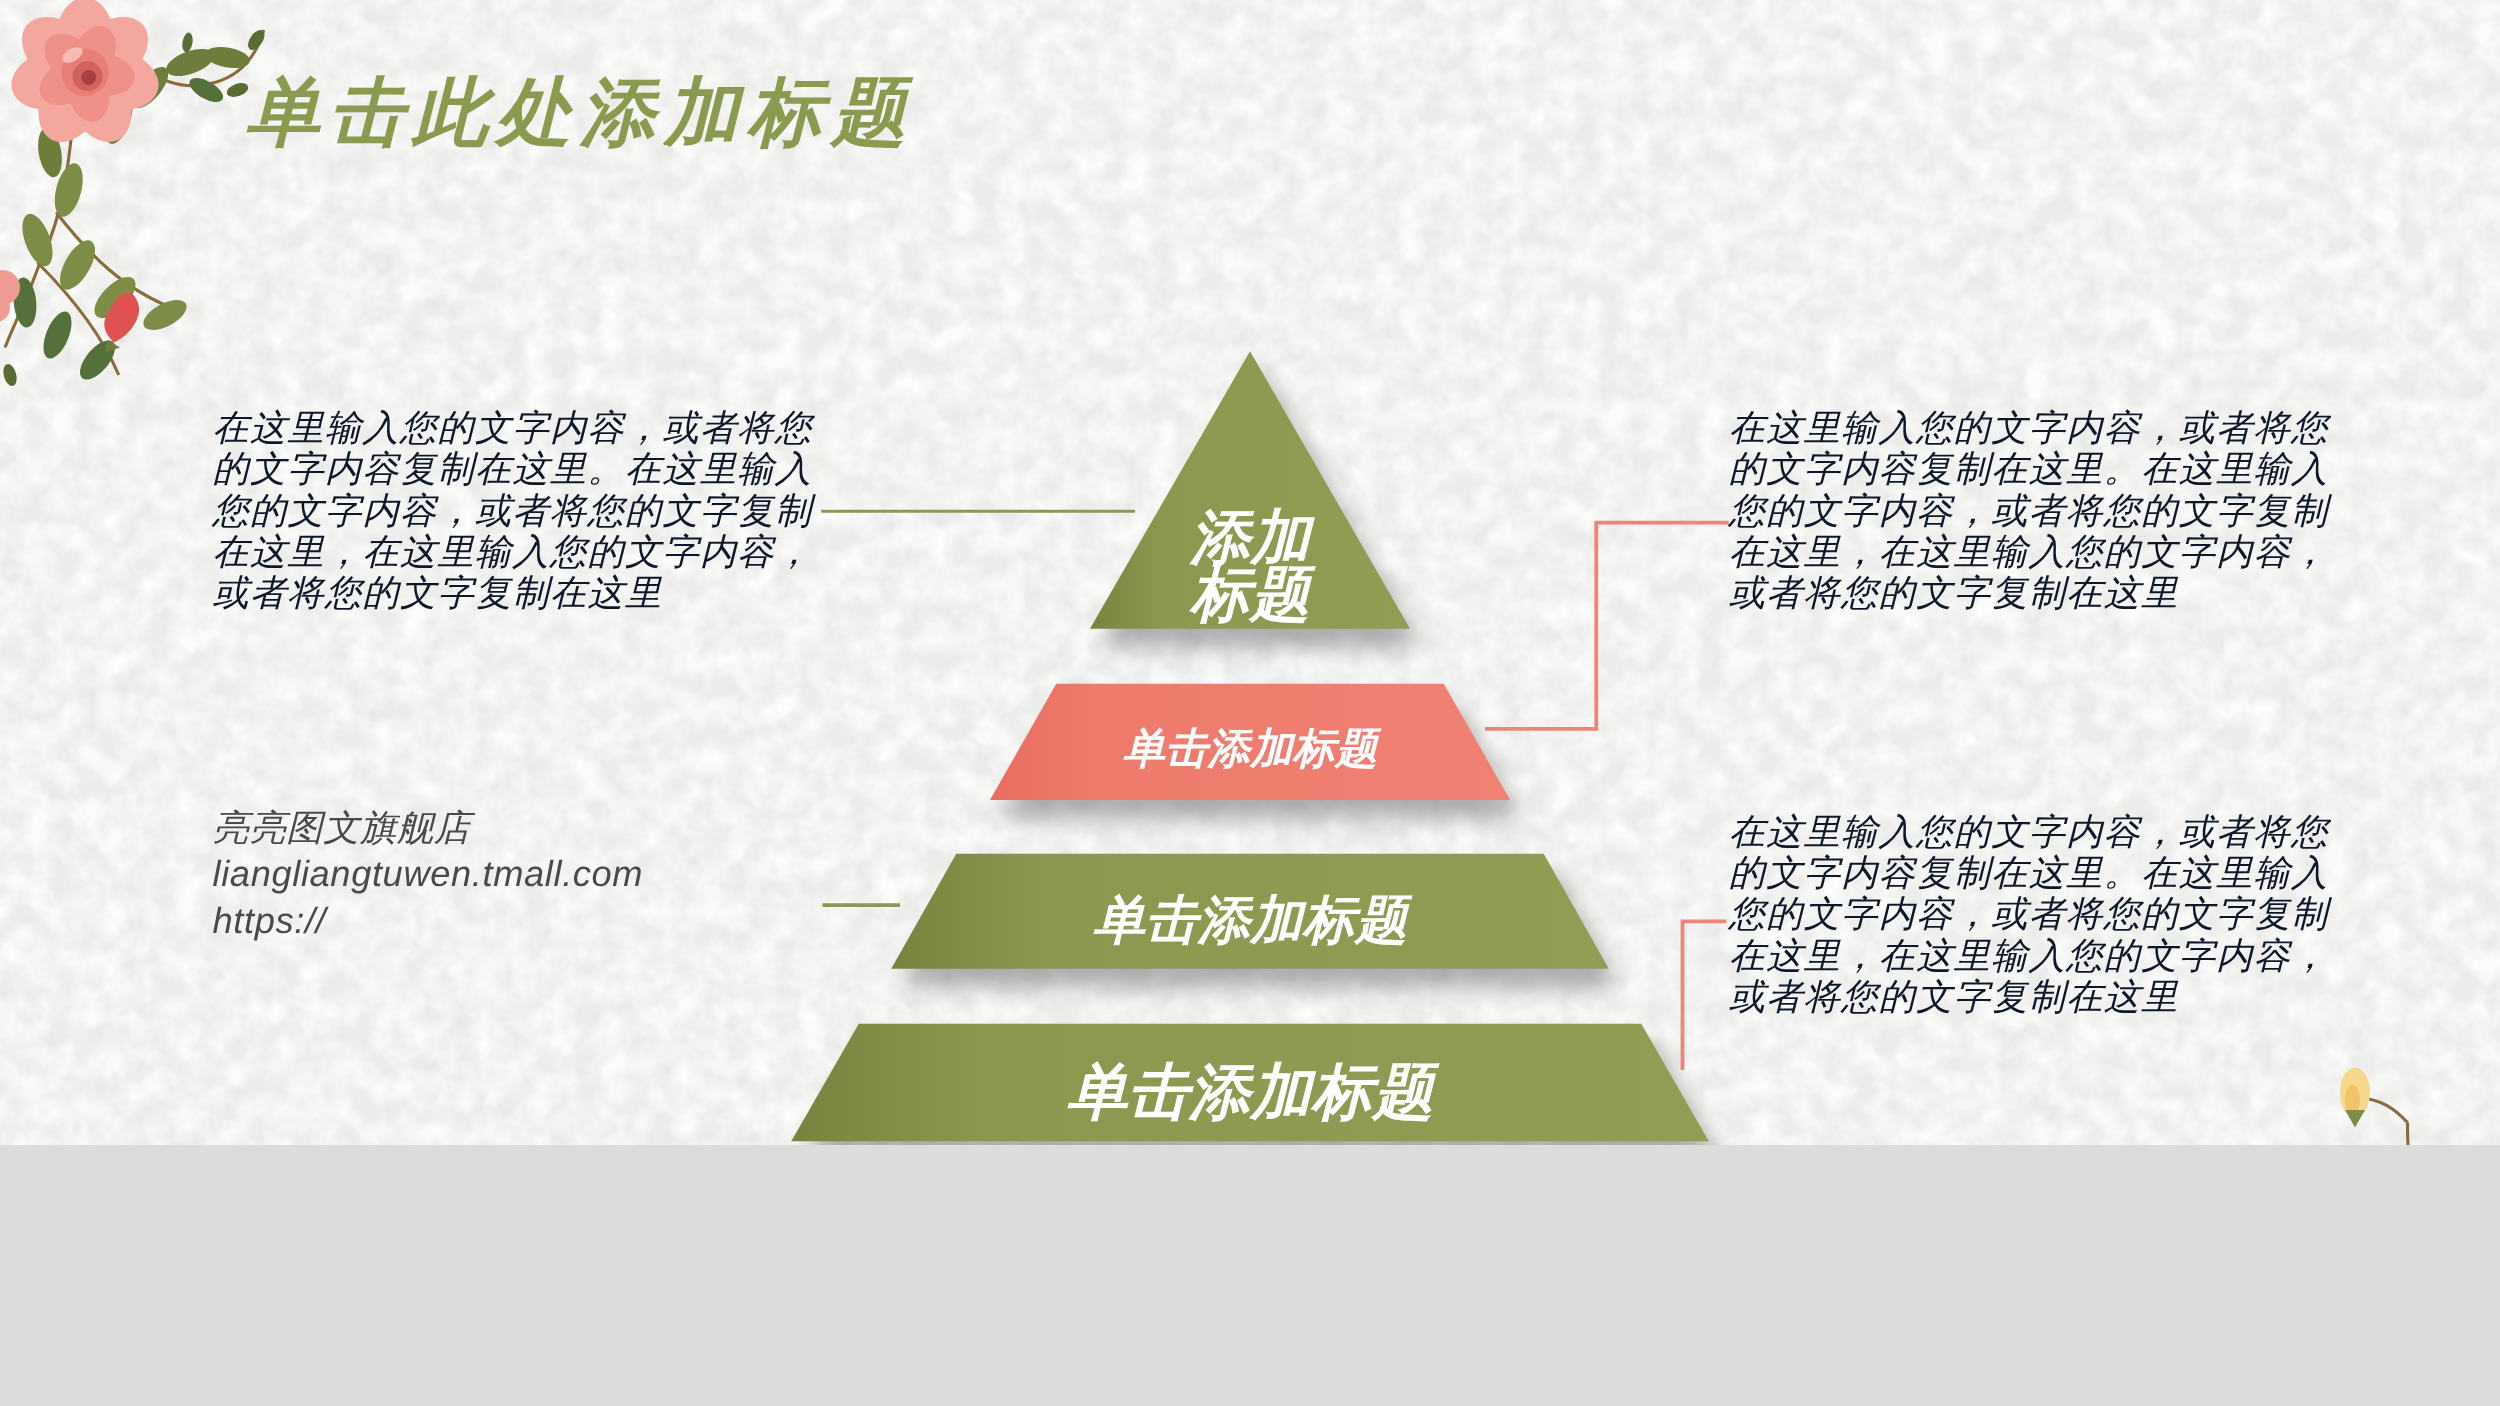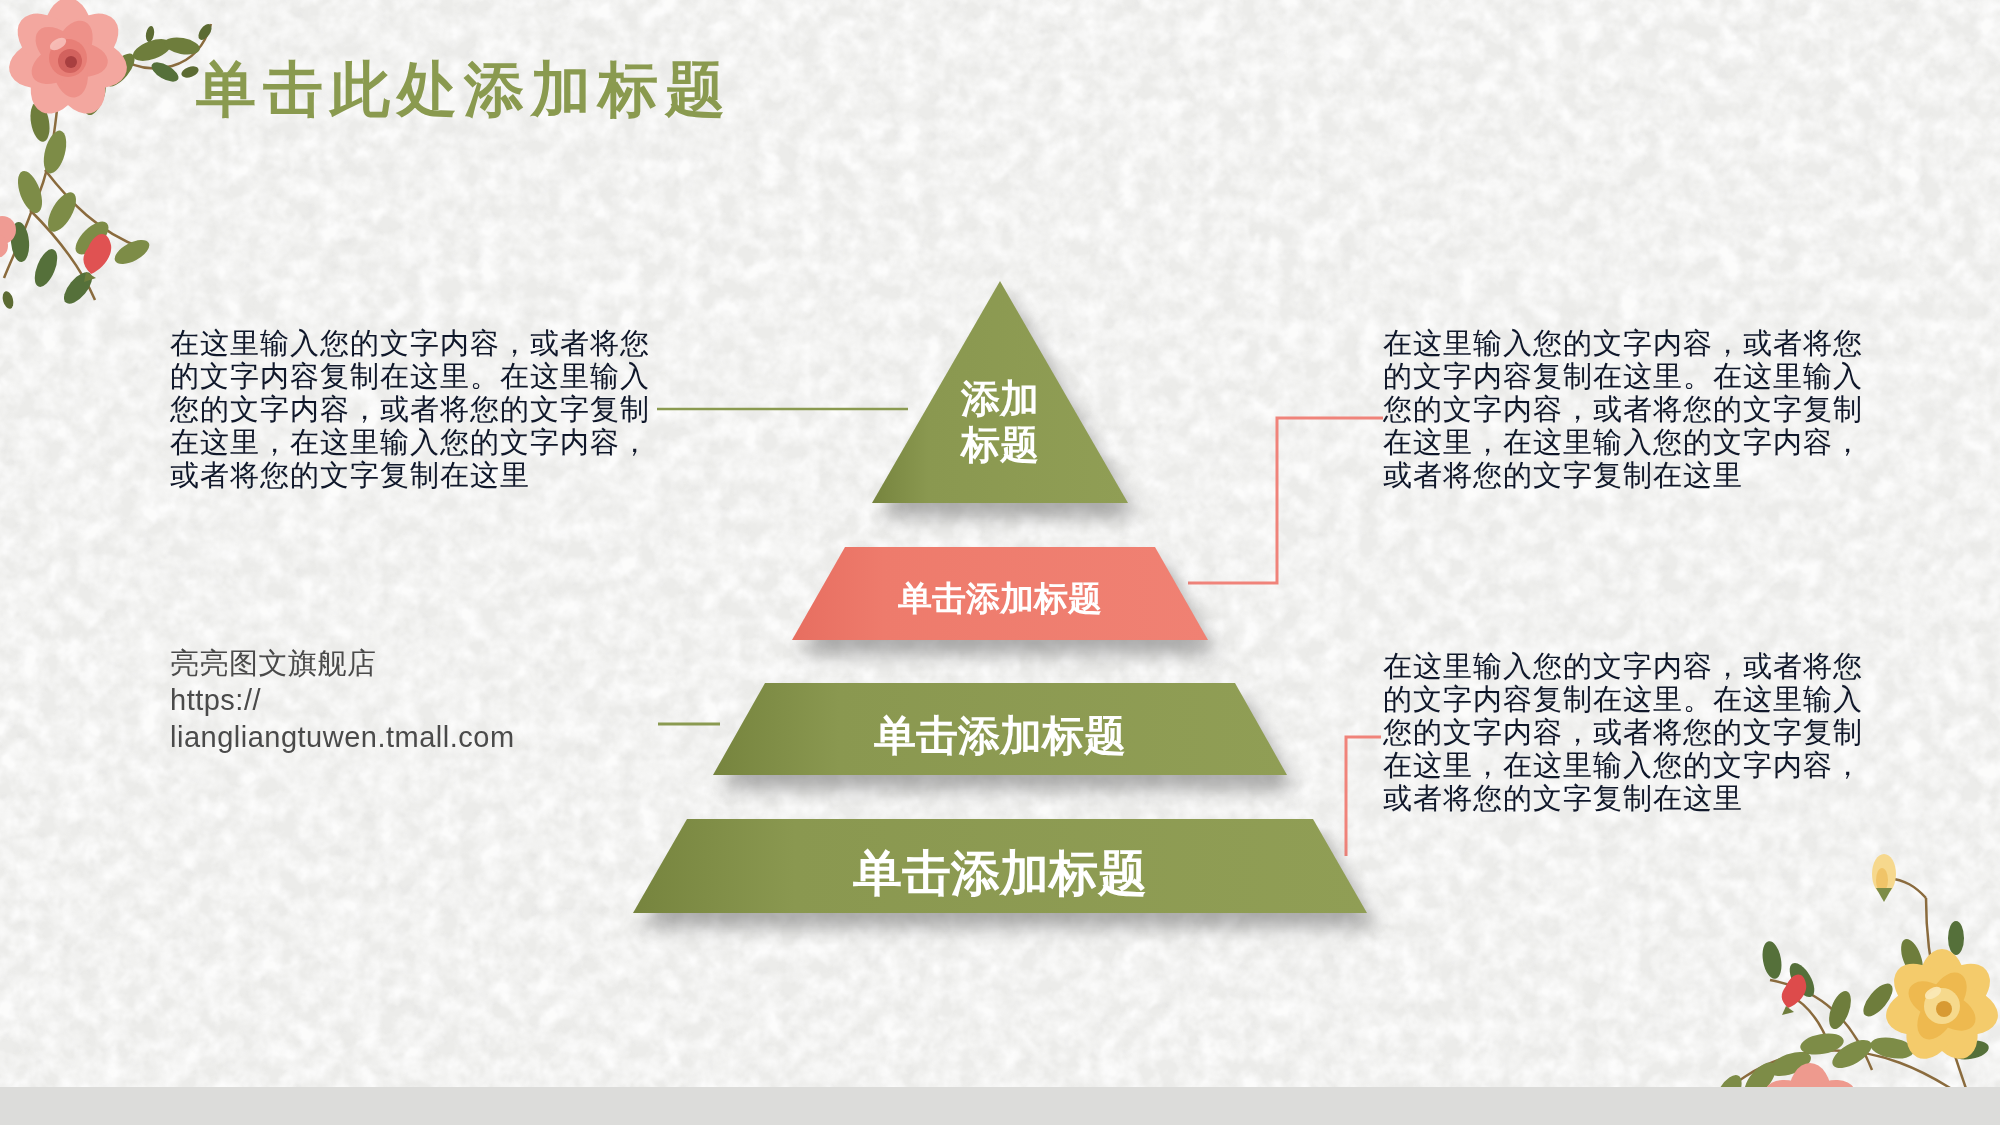--- a/index.html
+++ b/index.html
@@ -1,38 +1,39 @@
 <!DOCTYPE html>
 <html><head>
 <meta charset="utf-8">
 <style>
   html,body{margin:0;padding:0;background:#dcdcda;}
   .slide{
-    position:relative;width:2000px;height:1087px;overflow:hidden;
+    position:relative;width:2000px;height:916px;overflow:hidden;
     background:#ededeb;
     font-family:"Liberation Sans","DejaVu Sans",sans-serif;
+    font-style:italic;
   }
   .layer{position:absolute;left:0;top:0;}
   
   .title{
     position:absolute;left:196px;top:50px;
     font-size:60px;font-weight:800;letter-spacing:7px;
     color:#8a9a4f;white-space:nowrap;
   }
   
   .para{position:absolute;color:#0f172a;font-size:29px;line-height:33px;letter-spacing:1px;}
   .para div{white-space:nowrap;}
   .shop{position:absolute;color:#4a4a4a;font-size:29px;line-height:37px;letter-spacing:.5px;}
   .shop div{white-space:nowrap;}
   
   .pyr-label{
     position:absolute;left:1000px;transform:translateX(-50%);
     color:#ffffff;font-weight:700;text-align:center;white-space:nowrap;
   }
-  .lbl1{top:376px;font-size:39px;line-height:46px;}
+  .lbl1{top:408px;font-size:48px;line-height:46px;}
   .lbl2{top:576px;font-size:34px;}
   .lbl3{top:708px;font-size:42px;}
   .lbl4{top:841px;font-size:49px;}
   .shadowed{filter:drop-shadow(9px 15px 9px rgba(100,100,100,.5));}
 </style>
 </head>
 <body>
 
 <div class="slide">
 
@@ -228,22 +229,22 @@
   <div class="para" style="left:170px;top:327px">
     <div>在这里输入您的文字内容，或者将您</div>
     <div>的文字内容复制在这里。在这里输入</div>
     <div>您的文字内容，或者将您的文字复制</div>
     <div>在这里，在这里输入您的文字内容，</div>
     <div>或者将您的文字复制在这里</div>
   </div>
 
   <div class="shop" style="left:170px;top:645px">
     <div>亮亮图文旗舰店</div>
+    <div>liangliangtuwen.tmall.com</div>
     <div>https://</div>
-    <div>liangliangtuwen.tmall.com</div>
   </div>
 
   <div class="para" style="left:1383px;top:327px">
     <div>在这里输入您的文字内容，或者将您</div>
     <div>的文字内容复制在这里。在这里输入</div>
     <div>您的文字内容，或者将您的文字复制</div>
     <div>在这里，在这里输入您的文字内容，</div>
     <div>或者将您的文字复制在这里</div>
   </div>
 

